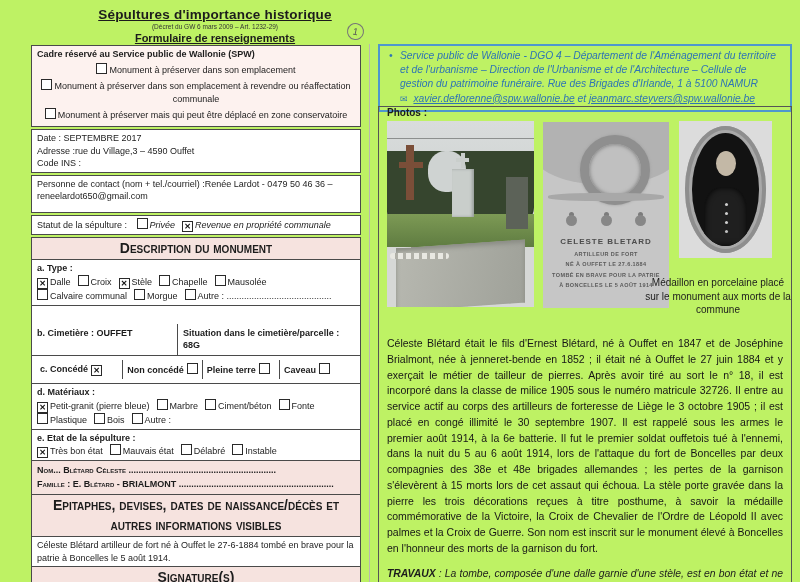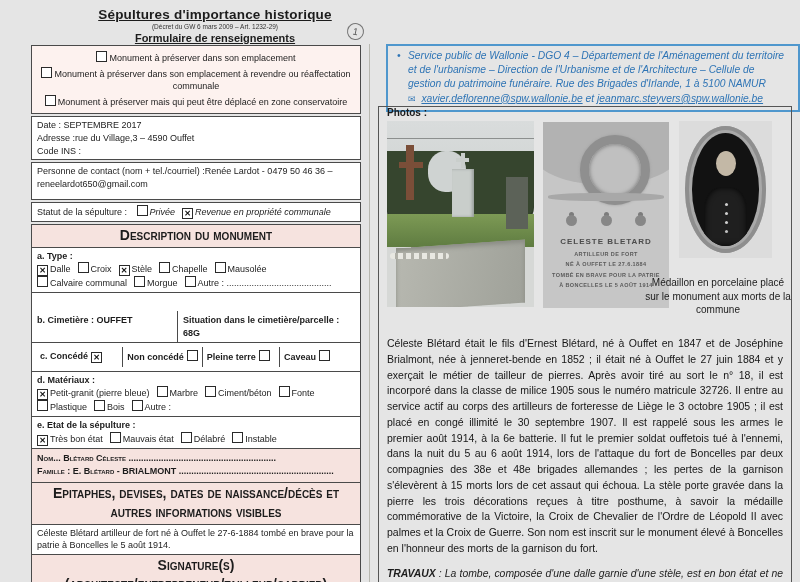--- a/index.html
+++ b/index.html
@@ -1,17 +1,17 @@
 <!DOCTYPE html>
 <html><head>
 <meta charset="utf-8">
 <style>
   html,body{margin:0;padding:0;}
   body{width:800px;height:582px;background:#ffffff;font-family:"Liberation Sans",sans-serif;color:#1c1c1c;position:relative;overflow:hidden;}
-  .page{position:absolute;inset:0;background:#e5e5e5;text-decoration:underline;}
+  .page{position:absolute;inset:0;background:#bef264;text-decoration:underline;}
 
   
   .doc-header{position:absolute;left:60px;top:7px;width:310px;text-align:center;}
   .doc-title{font-size:13.5px;font-weight:bold;text-decoration:underline;letter-spacing:.2px;}
   .doc-subtitle{font-size:6.5px;color:#333;margin-top:1px;}
   .doc-formtitle{font-size:11px;font-weight:bold;text-decoration:underline;margin-top:2px;}
   .page-num{position:absolute;left:347px;top:23px;width:15px;height:15px;border:1px solid #777;border-radius:50%;font-size:9.5px;color:#555;display:flex;align-items:center;justify-content:center;transform:rotate(12deg);}
 
   .fold-line{position:absolute;left:369px;top:44px;bottom:0;width:1px;background:#b8b8b0;}
 
@@ -34,21 +34,21 @@
   .split-row .cell.c2{width:56%;}
   .concede-row{display:flex;padding:4px;}
   .concede-row .opt{flex:1;border-left:1px solid #4a4a4a;padding:3px 4px;margin:0;font-weight:bold;}
   .concede-row .opt:first-child{border-left:none;flex:1.15;}
   .statut-row .opt-label{font-style:italic;}
   .nom-box{background:#f6e3df;font-variant:small-caps;font-weight:bold;padding:3px 5px;line-height:1.5;}
   .sig-space{height:17px;}
   .interet-box{padding:4px 5px;}
 
   
-  .blue-box{position:absolute;left:386px;top:44px;width:414px;box-sizing:border-box;border:2px solid #4f97cd;padding:3px 8px 4px 8px;font-size:10.3px;font-style:italic;color:#2e74b5;line-height:1.35;}
+  .blue-box{position:absolute;left:378px;top:44px;width:414px;box-sizing:border-box;border:2px solid #4f97cd;padding:3px 8px 4px 8px;font-size:10.3px;font-style:italic;color:#2e74b5;line-height:1.35;}
   .blue-box .bullet-para{position:relative;padding-left:12px;}
   .blue-box .bullet-para::before{content:"•";position:absolute;left:1px;}
   .email-line{padding-left:12px;margin-top:1px;}
   .email-icon{font-style:normal;color:#2e74b5;font-size:9px;margin-right:3px;}
   .email-link{text-decoration:underline;color:#2e74b5;}
   .email-sep{color:#2e74b5;}
 
   .photos-box{position:absolute;left:378px;top:106px;width:414px;height:484px;box-sizing:border-box;border:1px solid #555;border-bottom:none;padding:0 8px;font-size:10.6px;}
   .photos-label{font-weight:bold;font-size:10px;}
   .photos-area{position:relative;height:212px;}
@@ -101,20 +101,21 @@
     <div class="doc-subtitle">(Décret du GW 6 mars 2009 – Art. 1232-29)</div>
     <div class="doc-formtitle">Formulaire de renseignements</div>
   </div>
   <div class="page-num">1</div>
 
   <div class="fold-line"></div>
 
   <div class="left-col">
 
     <div class="box pinkfill">
+      <div class="bold">Cadre réservé au Service public de Wallonie (SPW)</div>
       <div class="opt-stacked">
           <span class="opt"><span class="cb"></span><span class="opt-label">Monument à préserver dans son emplacement</span></span>
           <span class="opt"><span class="cb"></span><span class="opt-label">Monument à préserver dans son emplacement à revendre ou réaffectation communale</span></span>
           <span class="opt"><span class="cb"></span><span class="opt-label">Monument à préserver mais qui peut être déplacé en zone conservatoire</span></span>
         </div>
     </div>
 
     <div class="box gap">
       <div>
           <div class="list-item">Date : SEPTEMBRE 2017</div>

